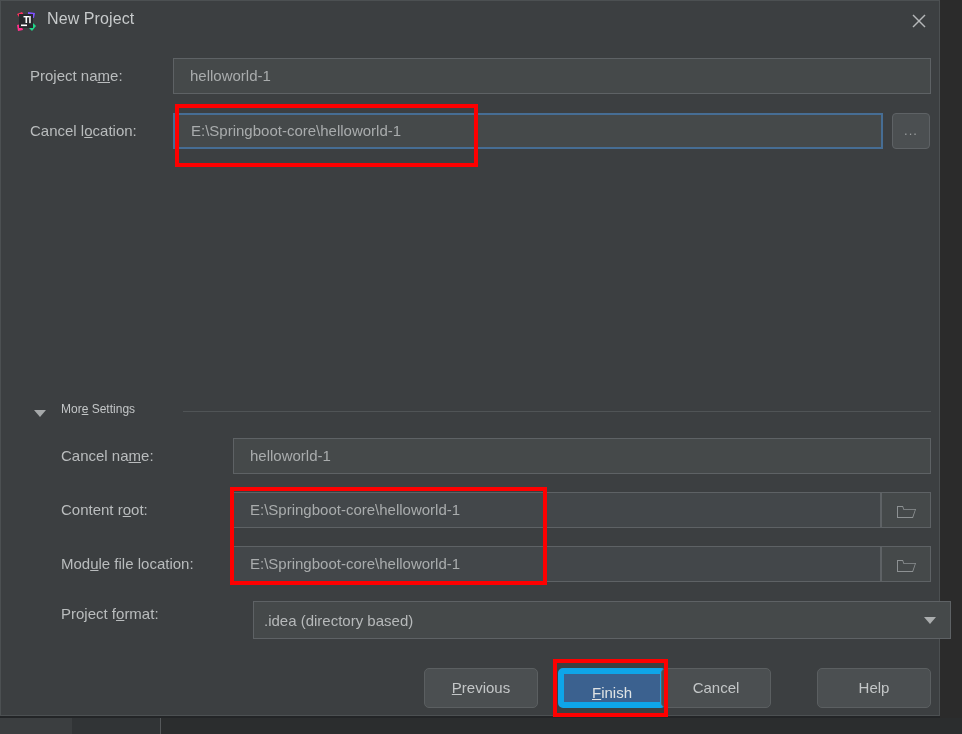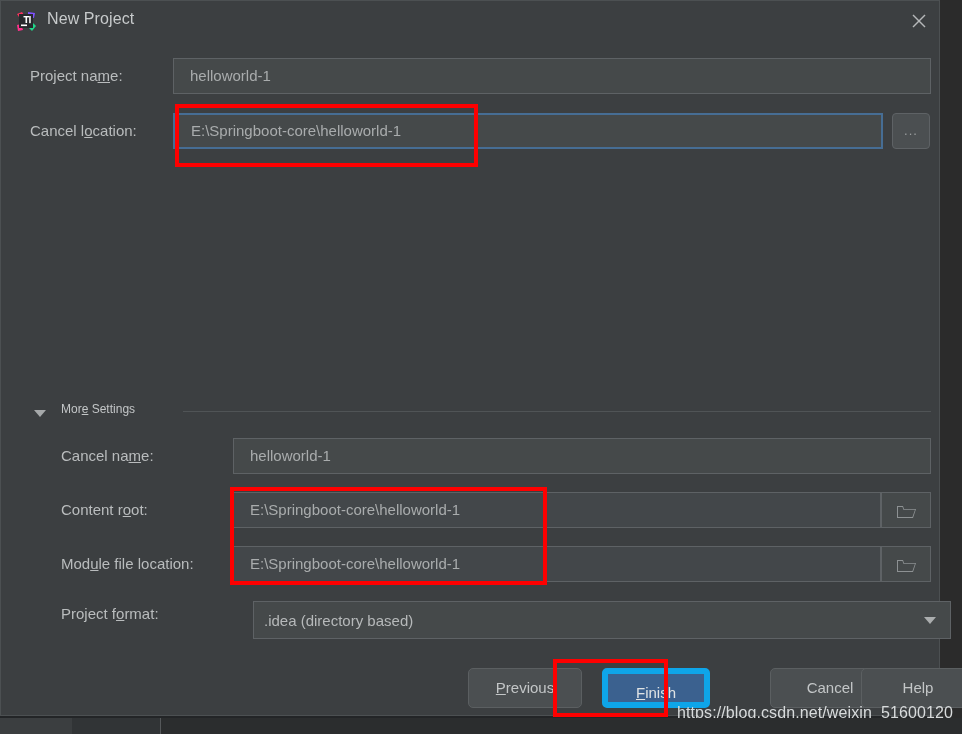--- a/index.html
+++ b/index.html
@@ -207,21 +207,20 @@
     box-sizing: border-box;
     height: 40px;
     background: #4b4f51;
     border: 1px solid #5b5f61;
     border-radius: 5px;
     color: #c3c6c7;
     font-size: 15px;
     text-align: center;
     line-height: 38px;
     white-space: nowrap;
-    margin-left: 44px;
   }
   .btn u { text-decoration: underline; }
   .btn.primary {
     background: #3b618f;
     border: 6px solid #0ea5e9;
     color: #dfe3e4;
   }
 
   
   .redbox {
@@ -308,31 +307,30 @@
     <div class="lbl" style="left:60px; top:604px;"><span>Project f</span><u>o</u><span>rmat:</span></div>
     <div class="combo" style="left:232px; top:600px; width:698px; height:38px;margin-left:20px;">
       <div class="val">.idea (directory based)</div>
       <div class="arrow"></div>
     </div>
 
     <div class="btn" style="left:423px; top:667px; width:114px;"><span></span><u>P</u><span>revious</span></div>
 
     <div class="btn primary" style="left:557px; top:667px; width:108px;"><span></span><u>F</u><span>inish</span></div>
 
-    <div class="btn" style="left:725px; top:667px; width:120px;"><span>Cancel</span><u></u><span></span></div>
+    <div class="btn" style="left:660px; top:667px; width:110px;"><span>Cancel</span><u></u><span></span></div>
 
     <div class="btn" style="left:816px; top:667px; width:114px;"><span>Help</span><u></u><span></span></div>
 
   </div>
 
   <div class="redbox" style="left:175px; top:104px; width:303px; height:63px;"></div>
   <div class="redbox" style="left:230px; top:487px; width:317px; height:98px;"></div>
   <div class="redbox" style="left:553px; top:659px; width:115px; height:58px;"></div>
 
-  <div class="watermark" style="left:677px; top:704px;">https://blog.csdn.net/weixin_51600120</div>
 
   <div class="taskbar">
     <div class="taskbar-seg-a"></div>
     <div class="taskbar-seg-b"></div>
     <div class="taskbar-div"></div>
   </div>
 
 </div>
 
 </body></html>

